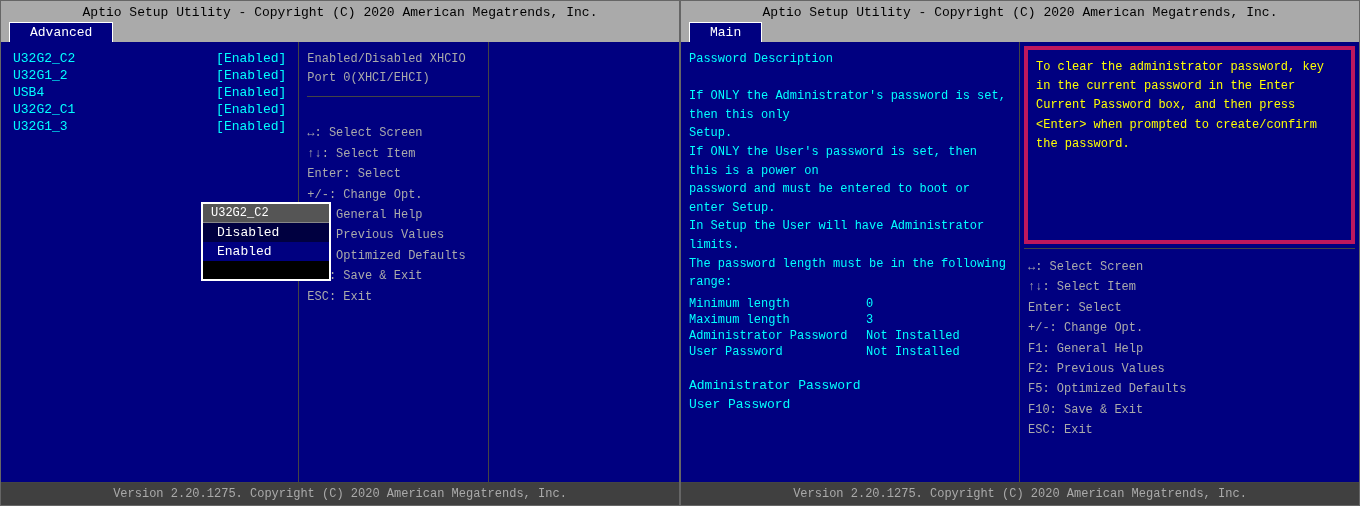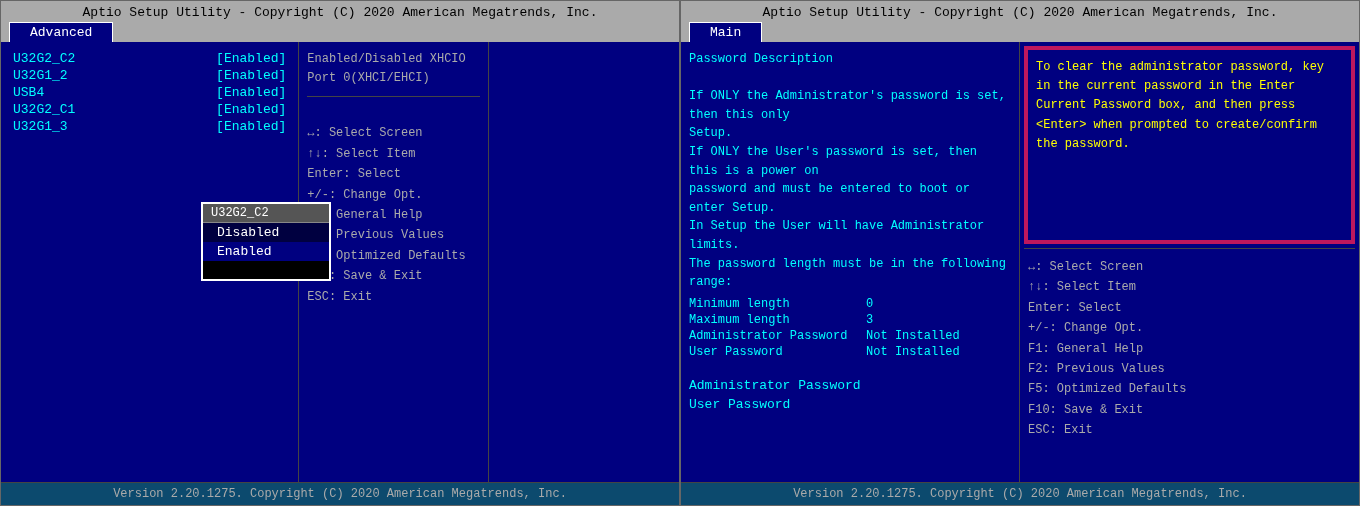--- a/index.html
+++ b/index.html
@@ -181,21 +181,21 @@
       margin-top: 12px;
     }
 
     .password-link {
       color: #00ffff;
       padding: 2px 0;
       font-size: 13px;
     }
 
     .screen-footer {
-      background: #0c4a6e;
+      background: #404040;
       color: #aaaaaa;
       text-align: center;
       padding: 4px 0;
       font-size: 12px;
       border-top: 1px solid #444;
     }
   </style>
 </head>
 <body>
 

